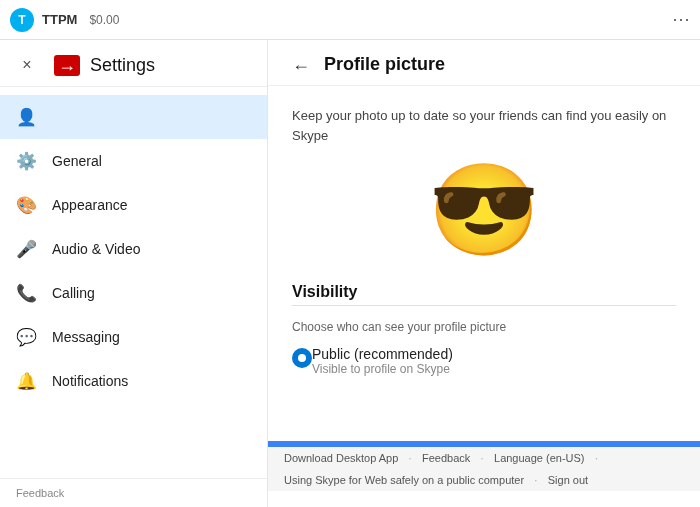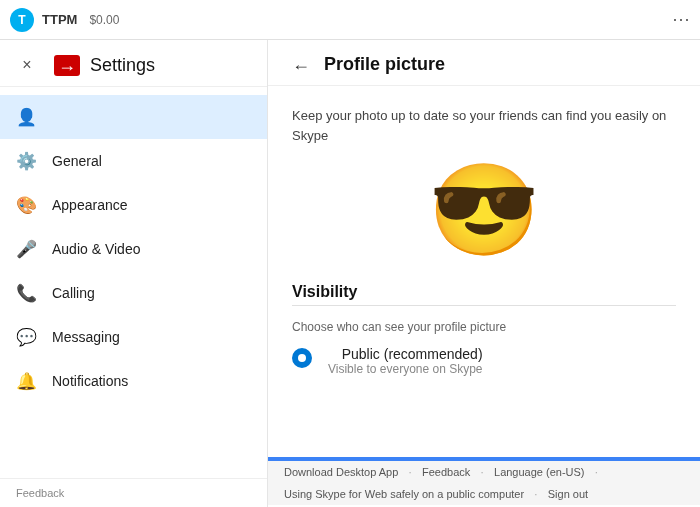--- a/index.html
+++ b/index.html
@@ -308,23 +308,22 @@
 
     .sub-label {
       font-size: 12px;
       color: #666;
       margin-bottom: 12px;
     }
 
     .radio-option {
       display: flex;
       align-items: flex-start;
-      gap: 16px;
+      gap: 0;
       margin-bottom: 16px;
-      text-align: right;
     }
 
     .radio-circle {
       width: 20px;
       height: 20px;
       border-radius: 50%;
       border: 2px solid #ccc;
       display: flex;
       align-items: center;
       justify-content: center;
@@ -358,30 +357,30 @@
     }
 
     .radio-sublabel {
       font-size: 12px;
       color: #888;
     }
 
     
     .bottom-bar {
       background: #f5f5f5;
-      border-top: 4px solid #3b82f6;
+      border-top: 6px solid #3b82f6;
       padding: 5px 16px;
       font-size: 11px;
       color: #555;
       display: flex;
       gap: 10px;
       align-items: center;
       flex-wrap: wrap;
       position: absolute;
-      bottom: 2px;
+      bottom: 16px;
       left: 268px;
       right: 0;
       z-index: 5;
     }
 
     .bottom-bar span {
       cursor: pointer;
     }
 
     .bottom-bar .dot-sep {
@@ -506,21 +505,21 @@
         <div class="emoji-container">
           <span class="emoji-face">😎</span>
         </div>
         <div class="section-label">Visibility</div>
         <hr class="section-divider">
         <p class="sub-label">Choose who can see your profile picture</p>
         <div class="radio-option">
           <div class="radio-circle checked"></div>
           <div class="radio-text-wrap">
             <span class="radio-label">Public (recommended)</span>
-            <span class="radio-sublabel">Visible to everyone on Skype</span>
+            <span class="radio-sublabel">Visible to profile on Skype</span>
           </div>
         </div>
       </div>
 
       <div class="not-you-bar">
         <span>Not you?</span>
         <a>Check account</a>
       </div>
 
       <div class="bottom-bar">

